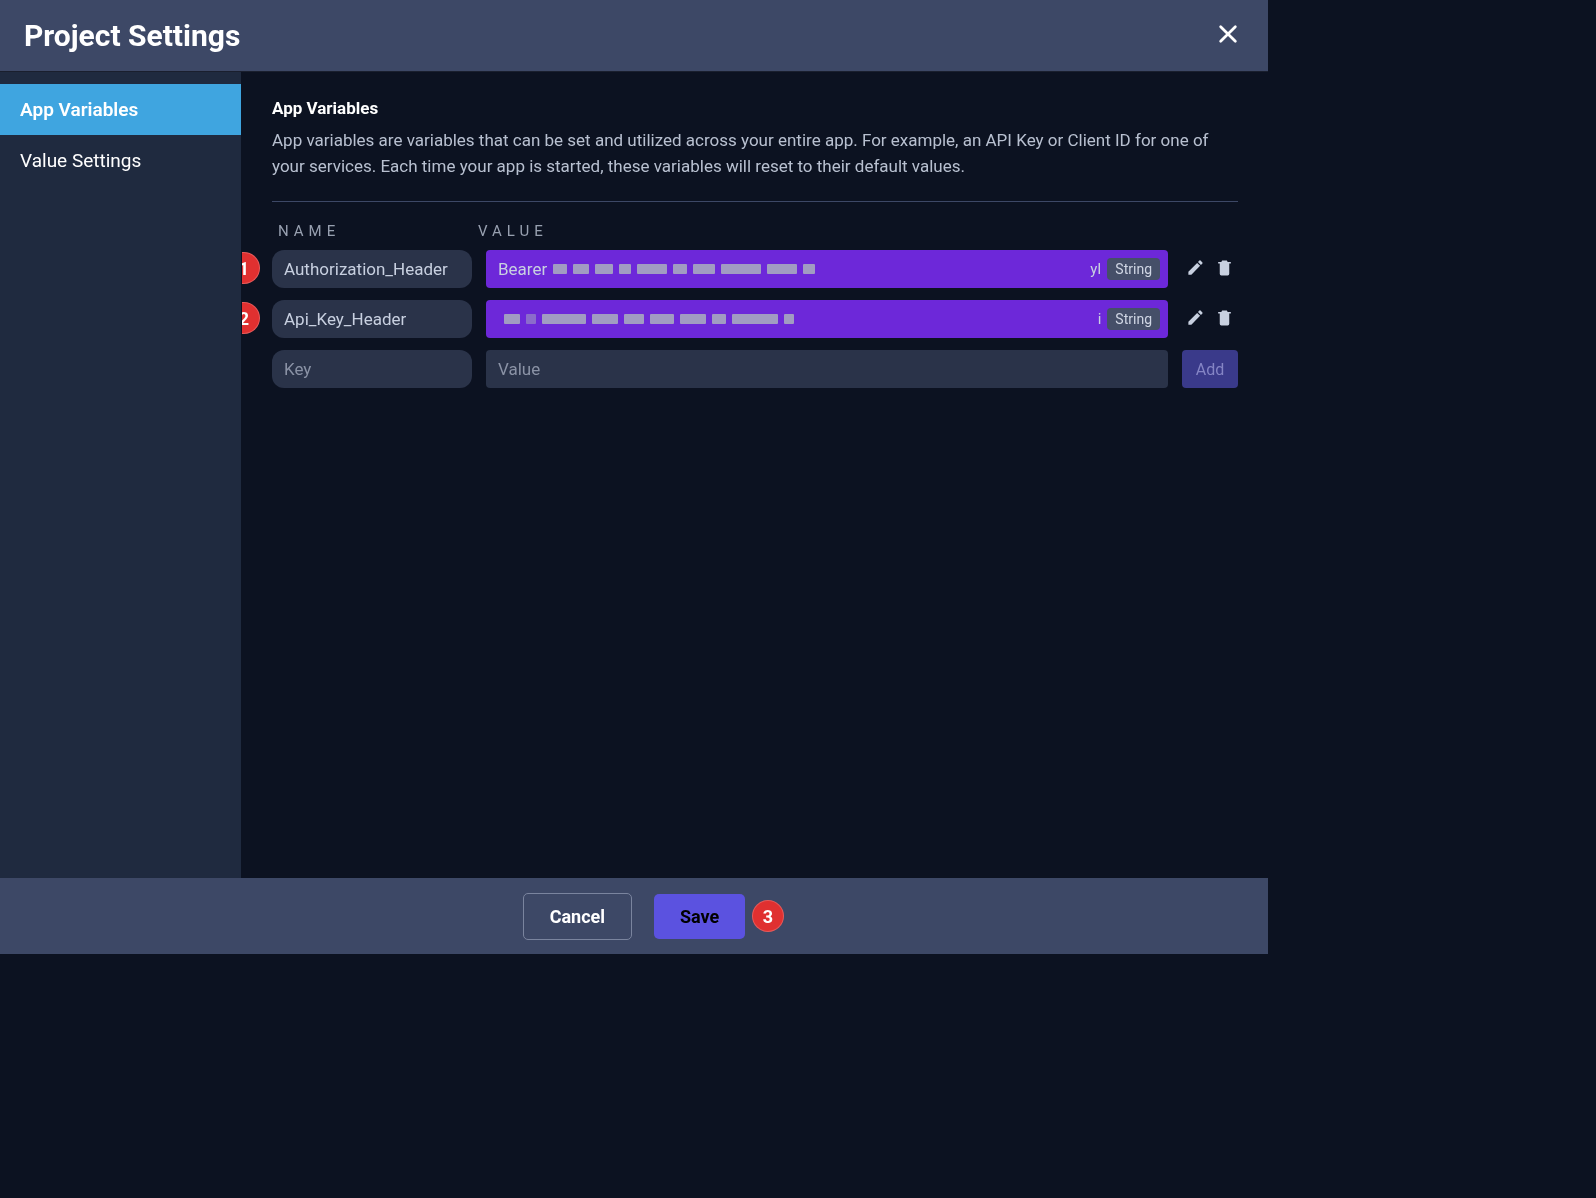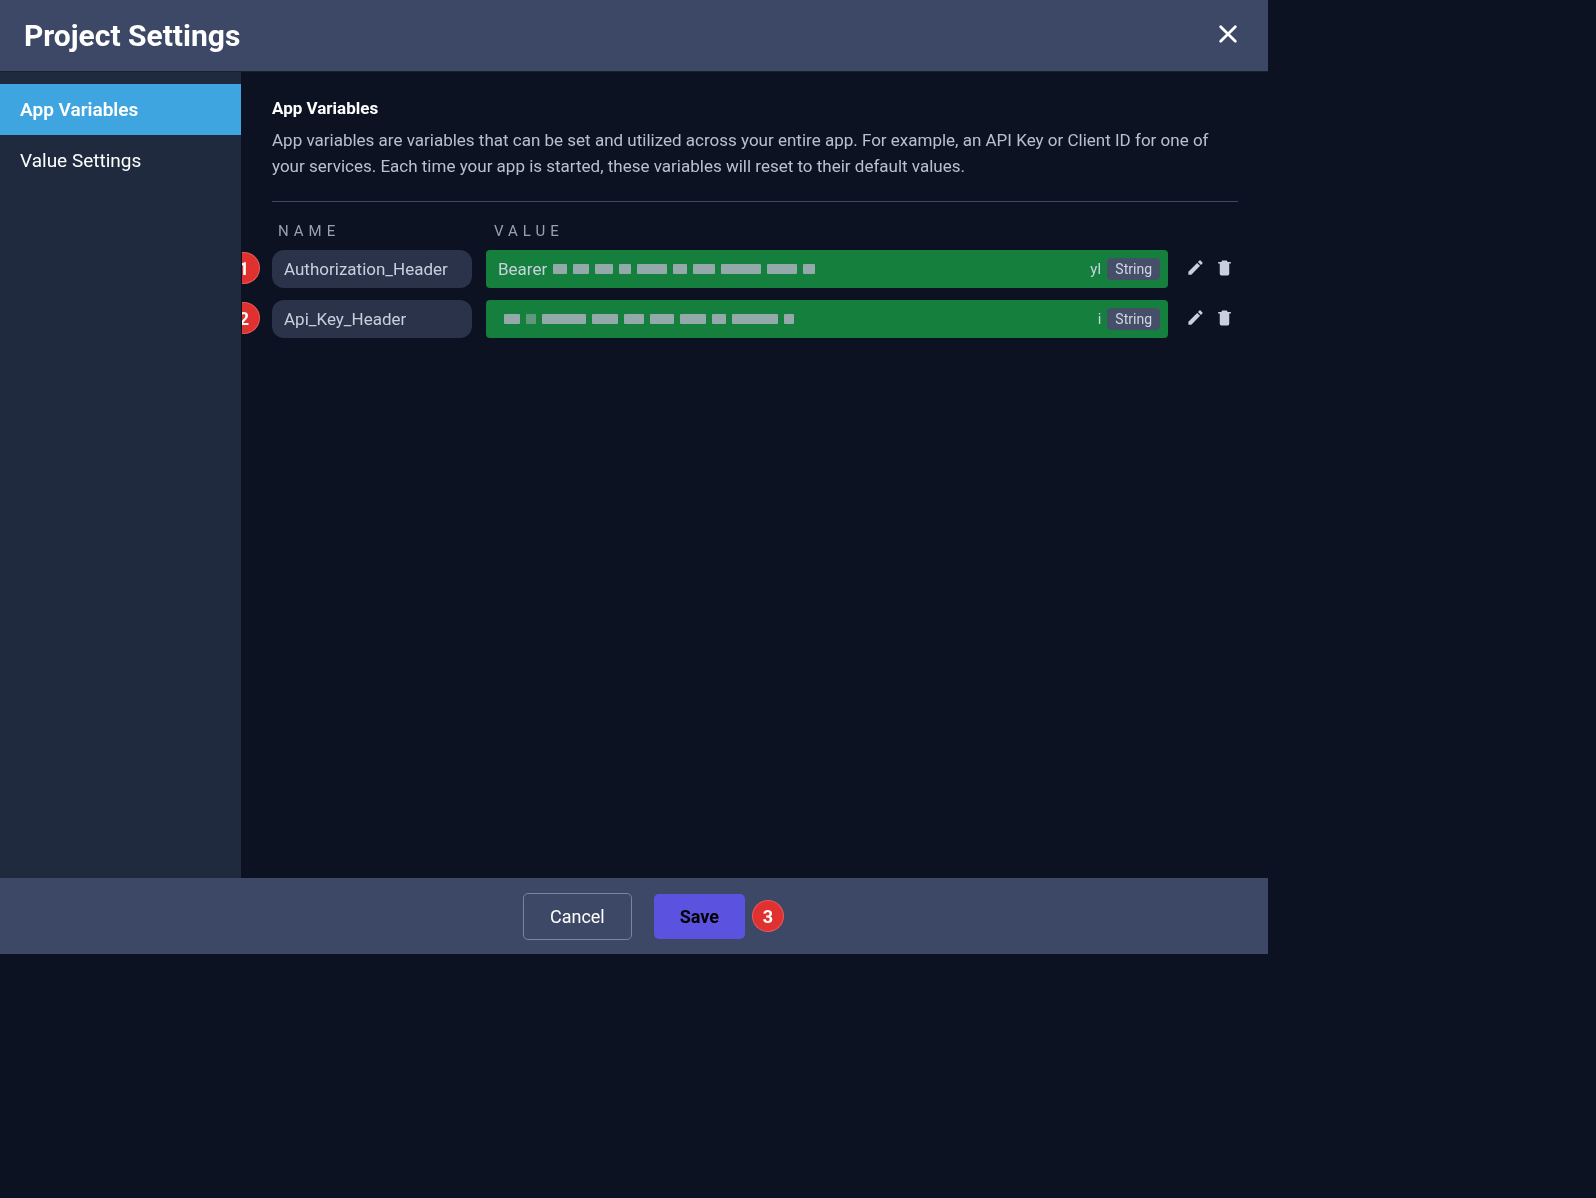--- a/index.html
+++ b/index.html
@@ -77,21 +77,20 @@
       line-height: 1.5;
       margin-bottom: 22px;
     }
     hr.divider {
       border: none;
       border-top: 1px solid #3d4866;
       margin-bottom: 20px;
     }
     .columns-head {
       display: flex;
-      gap: 16px;
       margin-bottom: 10px;
     }
     .col-name-head {
       width: 200px;
       color: #98a0b0;
       font-size: 15px;
       letter-spacing: 5px;
       padding-left: 6px;
     }
     .col-value-head {
@@ -114,21 +113,21 @@
       border: none;
       border-radius: 12px;
       color: #c8d0e0;
       font-size: 17px;
       padding: 9px 12px;
       font-family: inherit;
     }
     .name-input::placeholder { color: #8a92a5; }
     .value-wrap {
       flex: 1;
-      background: #15803d;
+      background: #6d28d9;
       border-radius: 4px;
       display: flex;
       align-items: center;
       padding: 5px 8px 5px 12px;
       position: relative;
       height: 38px;
       overflow: hidden;
     }
     .value-prefix {
       color: #c8d0e0;
@@ -226,21 +225,21 @@
       gap: 22px;
       position: relative;
     }
     .btn {
       padding: 12px 26px;
       border-radius: 5px;
       font-size: 18px;
       cursor: pointer;
       border: none;
       font-family: inherit;
-      font-weight: 400;
+      font-weight: 700;
     }
     .btn-cancel {
       background: transparent;
       color: #fff;
       border: 1px solid #7a849e;
     }
     .btn-save {
       background: #5b52e0;
       color: #000000;
       font-weight: 700;
@@ -344,20 +343,25 @@
               </svg></span>
         </div>
         <div class="icon-btn">
           <span><svg viewBox="0 0 24 24" fill="currentColor">
                 <path d="M6 7h12v13a2 2 0 0 1-2 2H8a2 2 0 0 1-2-2V7zm3-4h6l1 2h4v2H4V5h4l1-2z"></path>
               </svg></span>
         </div>
       </div>
     </div>
 
+    <div class="var-row">
+      <input class="name-input" placeholder="Key" style="">
+      <input class="value-input" placeholder="Value" style="">
+      <button class="add-btn">Add</button>
+    </div>
 
   </div>
 </div>
 
 <div class="footer">
   <button class="btn btn-cancel">Cancel</button>
   <button class="btn btn-save">Save</button>
   <div class="annotation annot-3">3</div>
 </div>
 

